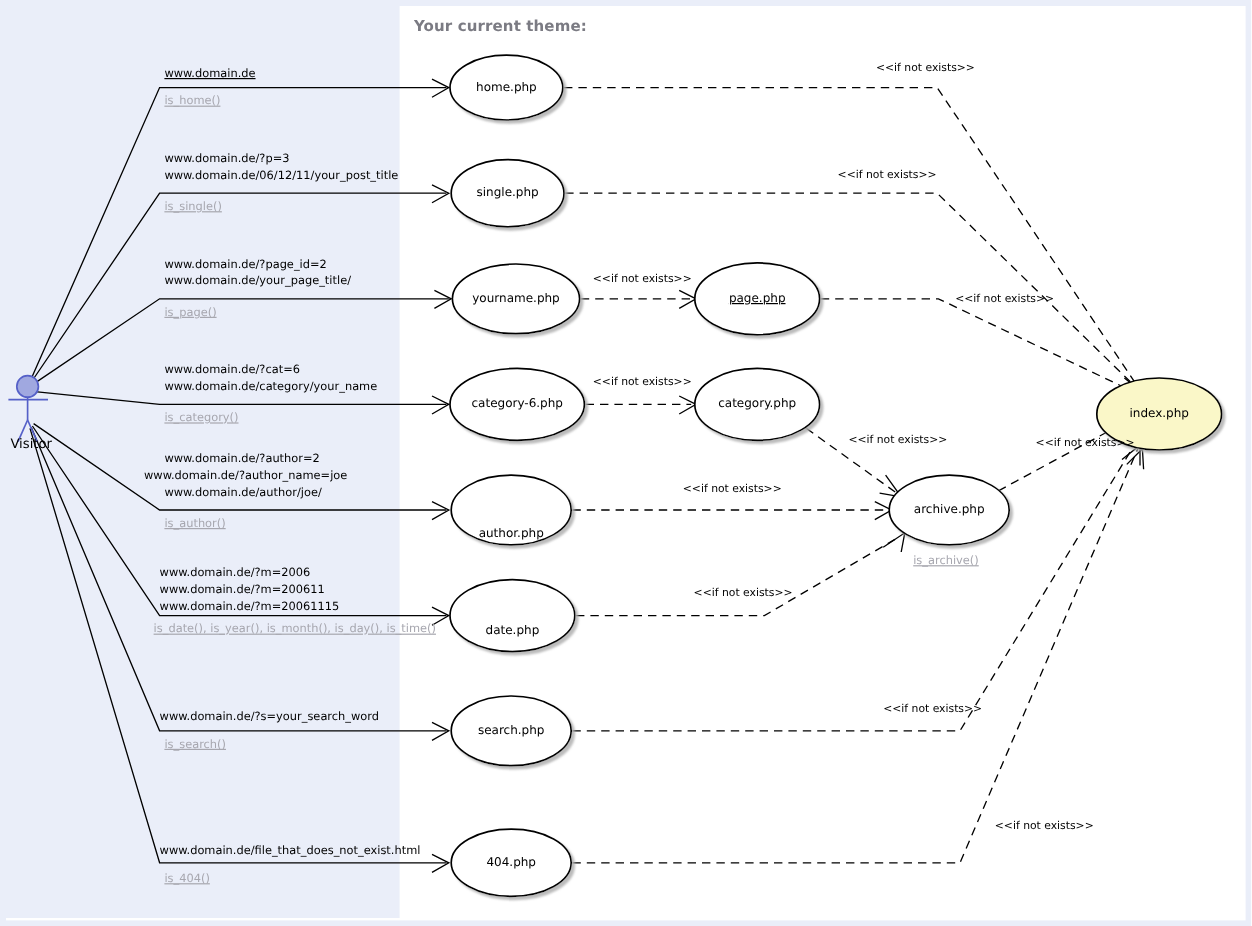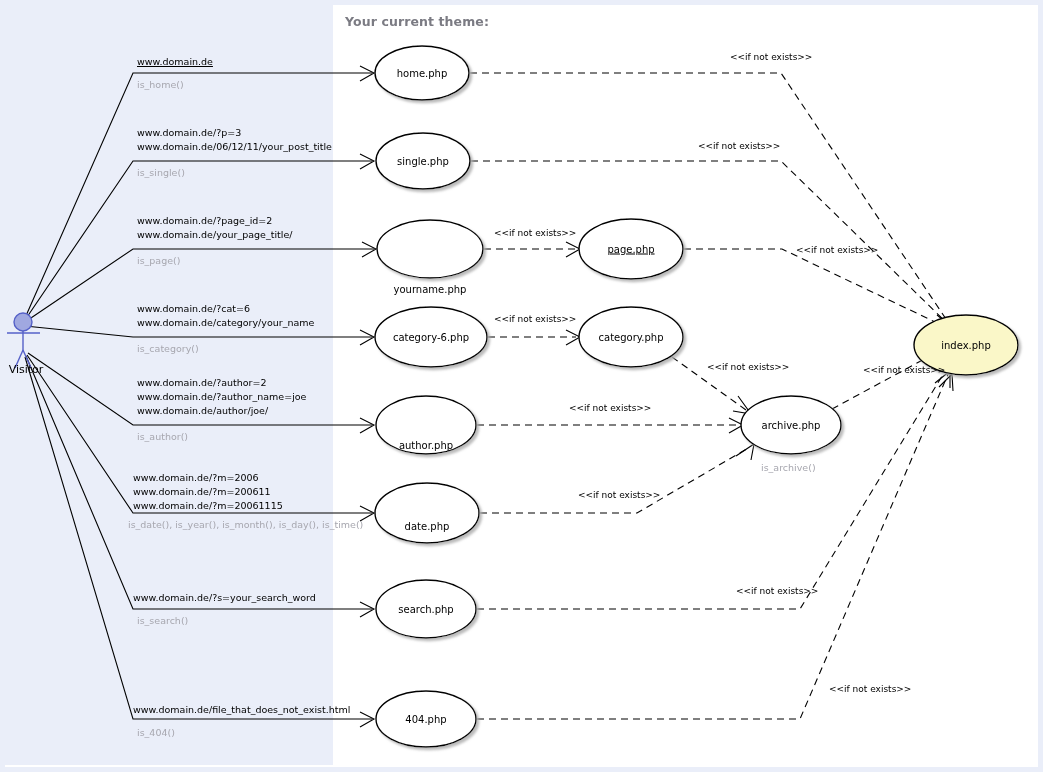--- a/index.html
+++ b/index.html
@@ -59,20 +59,21 @@
     font-size: 9.5px;
     color: #000000;
     white-space: nowrap;
     line-height: 14px;
   }
   .cond-label {
     position: absolute;
     font-size: 9.5px;
     color: #a7a7af;
     white-space: nowrap;
+    text-decoration: underline;
   }
   .stereo-label {
     position: absolute;
     font-size: 9px;
     color: #000000;
     white-space: nowrap;
   }
   .node-label {
     position: absolute;
     font-size: 10px;
@@ -208,38 +209,38 @@
 
     <div class="url-label" style="left:137px; top:214px;">www.domain.de/?page_id=2</div>
     <div class="url-label" style="left:137px; top:228px;">www.domain.de/your_page_title/</div>
     <div class="cond-label" style="left:137px; top:255px;">is_page()</div>
 
     <div class="url-label" style="left:137px; top:302px;">www.domain.de/?cat=6</div>
     <div class="url-label" style="left:137px; top:316px;">www.domain.de/category/your_name</div>
     <div class="cond-label" style="left:137px; top:343px;">is_category()</div>
 
     <div class="url-label" style="left:137px; top:376px;">www.domain.de/?author=2</div>
-    <div class="url-label" style="left:137px; top:390px;">www.domain.de/?author_name=joe</div>
+    <div class="url-label" style="left:120px; top:390px;">www.domain.de/?author_name=joe</div>
     <div class="url-label" style="left:137px; top:404px;">www.domain.de/author/joe/</div>
     <div class="cond-label" style="left:137px; top:431px;">is_author()</div>
 
     <div class="url-label" style="left:133px; top:471px;">www.domain.de/?m=2006</div>
     <div class="url-label" style="left:133px; top:485px;">www.domain.de/?m=200611</div>
     <div class="url-label" style="left:133px; top:499px;">www.domain.de/?m=20061115</div>
     <div class="cond-label" style="left:128px; top:519px;">is_date(), is_year(), is_month(), is_day(), is_time()</div>
 
     <div class="url-label" style="left:133px; top:591px;">www.domain.de/?s=your_search_word</div>
     <div class="cond-label" style="left:137px; top:615px;">is_search()</div>
 
     <div class="url-label" style="left:133px; top:703px;">www.domain.de/file_that_does_not_exist.html</div>
     <div class="cond-label" style="left:137px; top:727px;">is_404()</div>
 
     <div class="node-label" style="left:422px; top:73px;">home.php</div>
     <div class="node-label" style="left:423px; top:161px;">single.php</div>
-    <div class="node-label" style="left:430px; top:249px;margin-top:40px;">yourname.php</div>
+    <div class="node-label" style="left:430px; top:249px;">yourname.php</div>
     <div class="node-label" style="left:631px; top:249px;text-decoration:underline;">page.php</div>
     <div class="node-label" style="left:431px; top:337px;">category-6.php</div>
     <div class="node-label" style="left:631px; top:337px;">category.php</div>
     <div class="node-label" style="left:426px; top:425px;margin-top:20px;">author.php</div>
     <div class="node-label" style="left:791px; top:425px;">archive.php</div>
     <div class="node-label" style="left:427px; top:526px;">date.php</div>
     <div class="node-label" style="left:426px; top:609px;">search.php</div>
     <div class="node-label" style="left:426px; top:719px;">404.php</div>
     <div class="node-label" style="left:966px; top:345px;">index.php</div>
 

